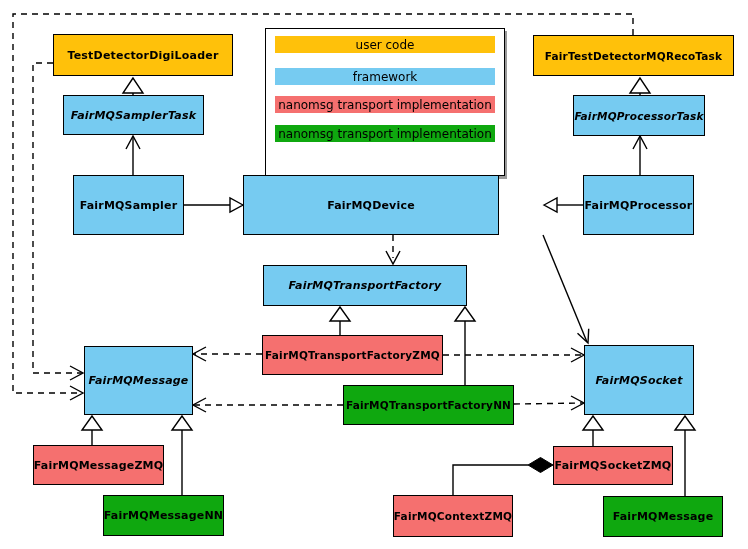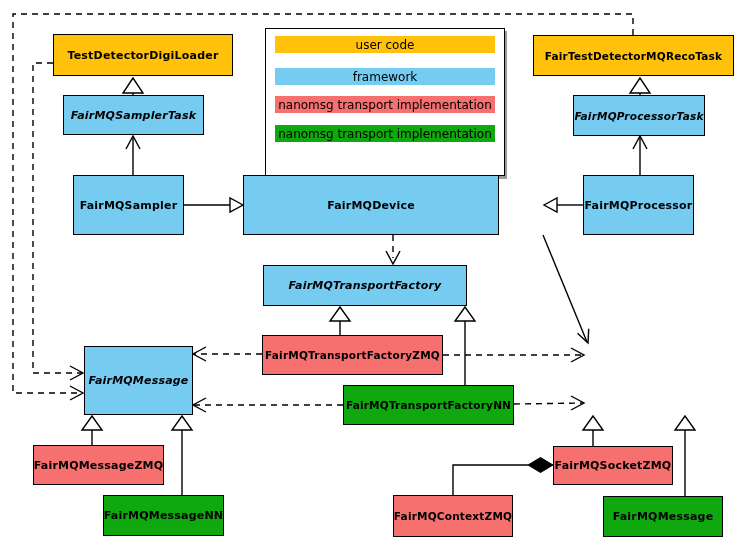--- a/index.html
+++ b/index.html
@@ -171,20 +171,21 @@
   <div class="node c-framework" style="left:583px;top:175px;width:111px;height:60px;">FairMQProcessor</div>
 
   <div class="node c-framework abstract" style="left:263px;top:265px;width:204px;height:41px;">FairMQTransportFactory</div>
 
   <div class="node c-zeromq small" style="left:262px;top:335px;width:181px;height:40px;">FairMQTransportFactoryZMQ</div>
 
   <div class="node c-nanomsg small" style="left:343px;top:385px;width:171px;height:40px;">FairMQTransportFactoryNN</div>
 
   <div class="node c-framework abstract" style="left:84px;top:346px;width:109px;height:69px;">FairMQMessage</div>
 
+  <div class="node c-framework abstract" style="left:584px;top:345px;width:110px;height:70px;">FairMQSocket</div>
 
   <div class="node c-zeromq" style="left:33px;top:445px;width:131px;height:40px;">FairMQMessageZMQ</div>
 
   <div class="node c-nanomsg" style="left:103px;top:495px;width:121px;height:41px;">FairMQMessageNN</div>
 
   <div class="node c-zeromq" style="left:553px;top:446px;width:120px;height:39px;">FairMQSocketZMQ</div>
 
   <div class="node c-nanomsg" style="left:603px;top:496px;width:120px;height:41px;">FairMQMessage</div>
 
   <div class="node c-zeromq small" style="left:393px;top:495px;width:120px;height:42px;">FairMQContextZMQ</div>

